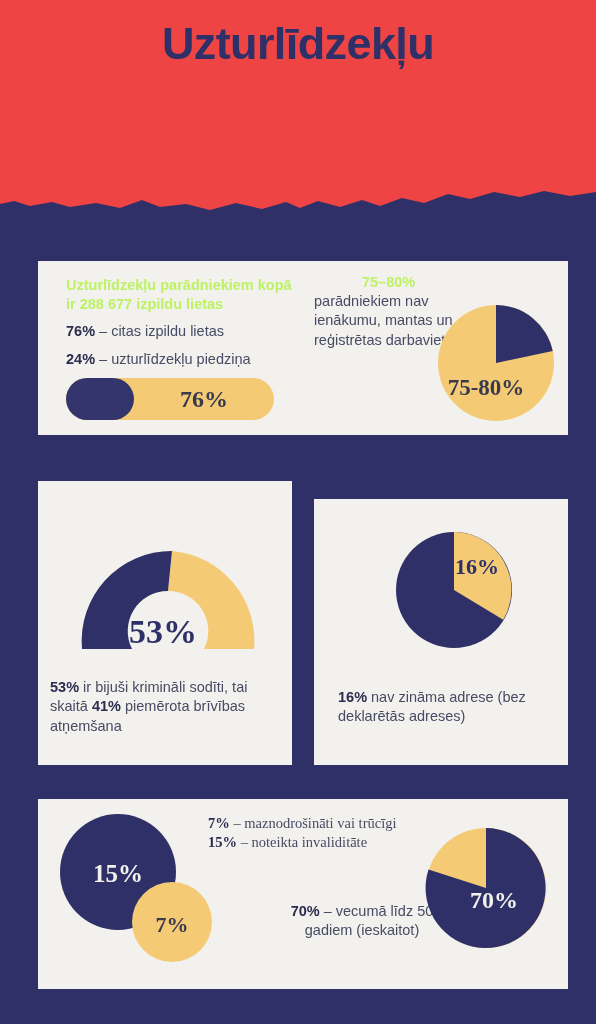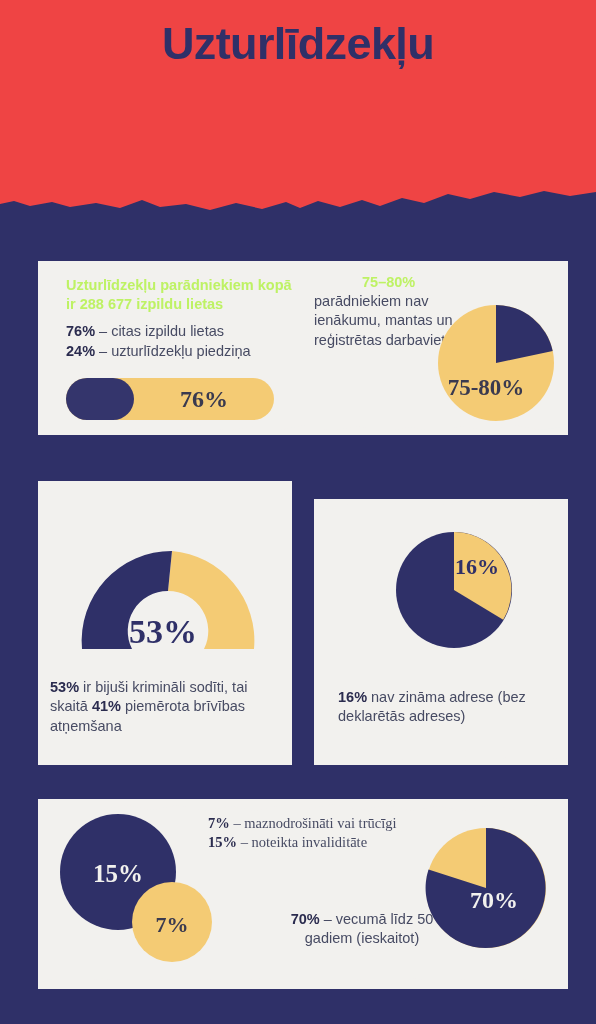--- a/index.html
+++ b/index.html
@@ -82,35 +82,35 @@
     color: #bef264;
     font-weight: 700;
     font-size: 14.5px;
     line-height: 1.33;
     white-space: pre-line;
   }
 
   
   #t1-head  { left: 66px; top: 276px; width: 230px; }
   #t1-l1    { left: 66px; top: 322px; width: 235px; }
-  #t1-l2    { left: 66px; top: 342px; width: 235px; }
+  #t1-l2    { left: 66px; top: 350px; width: 235px; }
 
   
   #t2-head  { left: 314px; top: 273px; width: 150px; margin-left: 48px; }
   #t2-body  { left: 314px; top: 292px; width: 150px; }
 
   
   #t3 { left: 50px; top: 678px; width: 232px; }
 
   
   #t4 { left: 338px; top: 680px; width: 215px; margin-top: 8px; }
 
   
   #t5 { left: 208px; top: 814px; width: 190px; font-family: Liberation Serif, serif; }
-  #t6 { left: 282px; top: 902px; width: 160px; text-align: center; margin-top: 8px; }
+  #t6 { left: 282px; top: 902px; width: 160px; text-align: center; }
 
   
   #pill {
     position: absolute;
     left: 66px; top: 378px;
     width: 208px; height: 42px;
     background: #f4cb74;
     border-radius: 21px;
   }
   #pill-cap {

